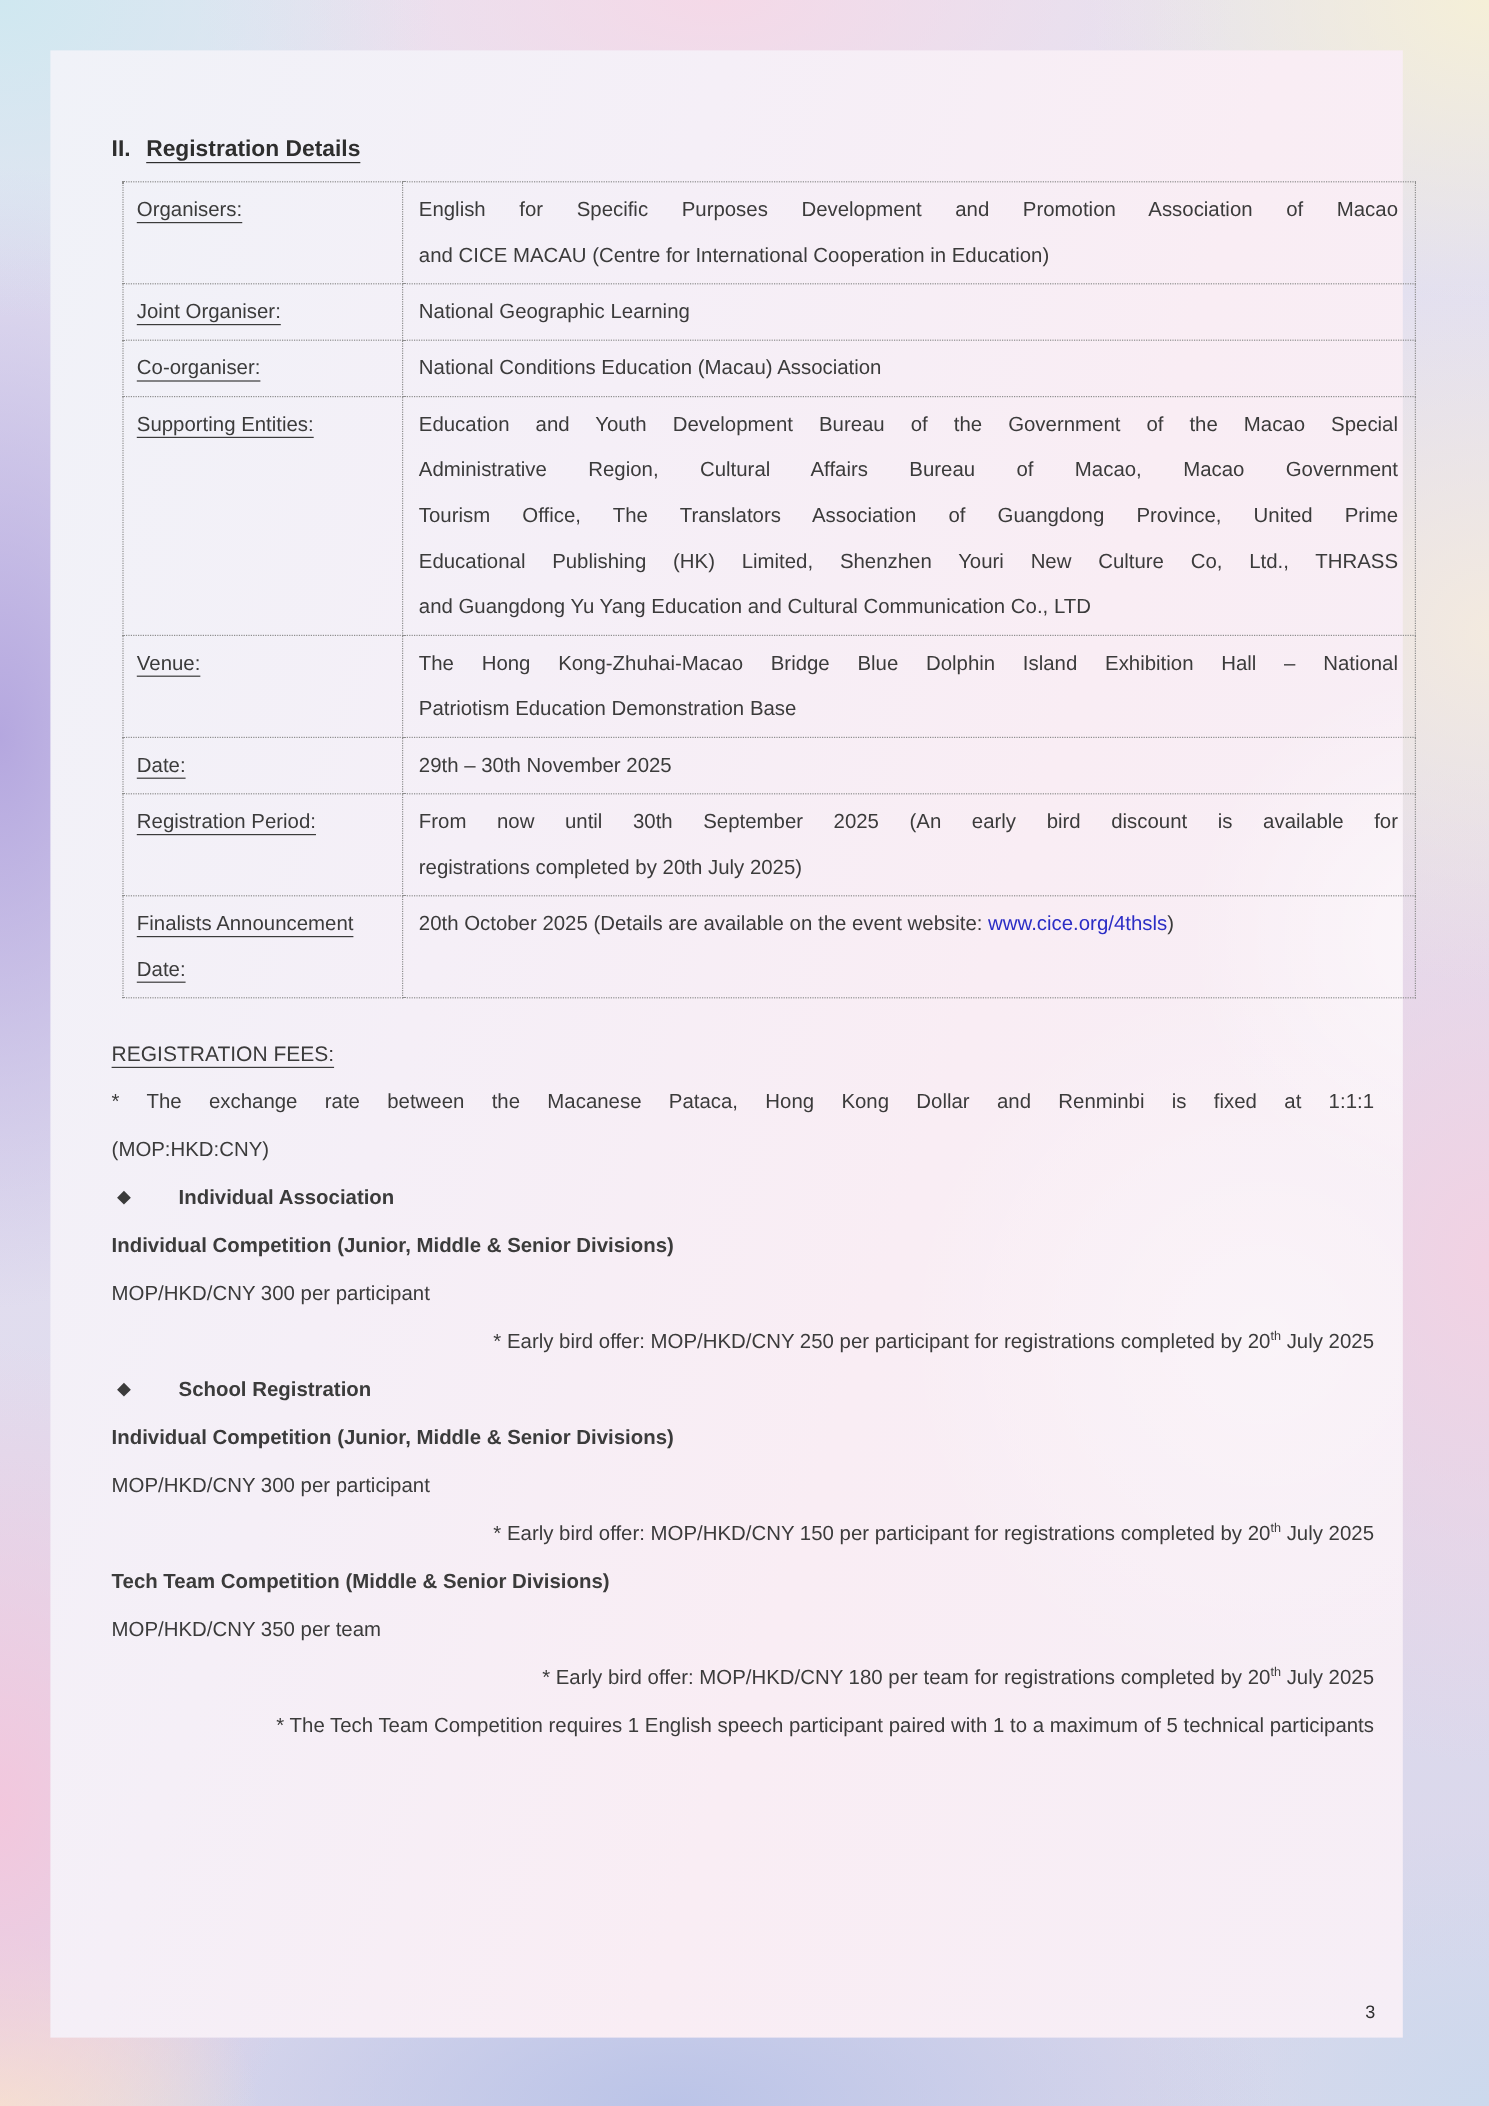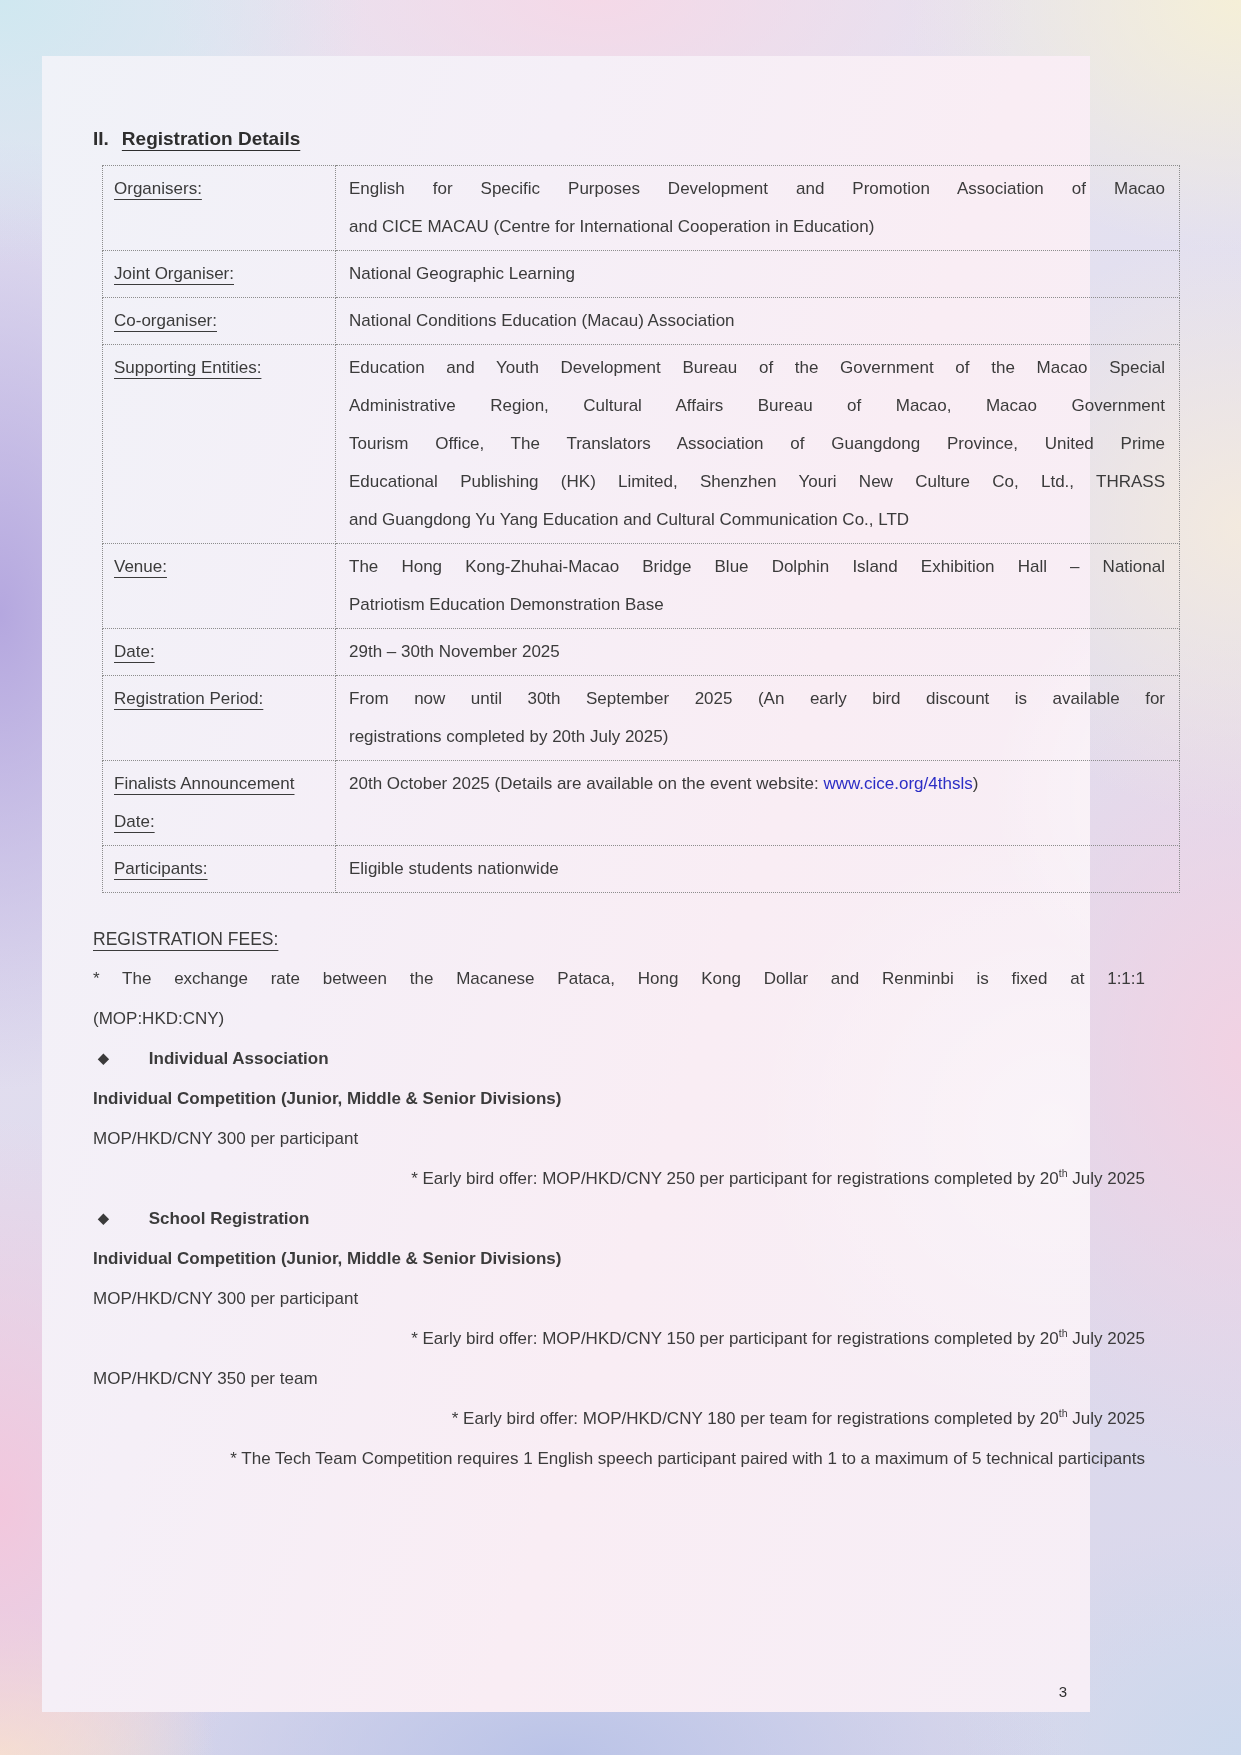--- a/index.html
+++ b/index.html
@@ -16,21 +16,21 @@
       radial-gradient(ellipse 380px 680px at 0% 35%,  rgba(178,164,222,.95), rgba(178,164,222,0) 70%),
       radial-gradient(ellipse 380px 560px at 0% 86%,  rgba(243,198,220,.95), rgba(243,198,220,0) 70%),
       radial-gradient(ellipse 300px 200px at 0% 100%, rgba(248,236,202,.95), rgba(248,236,202,0) 72%),
       radial-gradient(ellipse 420px 420px at 100% 30%,rgba(246,236,220,.85), rgba(246,236,220,0) 70%),
       radial-gradient(ellipse 440px 600px at 100% 60%,rgba(243,209,226,.92), rgba(243,209,226,0) 70%),
       radial-gradient(ellipse 720px 300px at 45% 100%,rgba(184,194,231,.92), rgba(184,194,231,0) 70%),
       radial-gradient(ellipse 420px 320px at 100% 100%,rgba(203,217,237,.95), rgba(203,217,237,0) 72%),
       linear-gradient(160deg,#e7e5f2 0%,#e0dcee 55%,#d9d7eb 100%);
   }
   .page{
-    position:absolute;left:42px;top:56px;width:1048px;height:1656px;
+    position:absolute;left:42px;top:42px;width:1127px;height:1656px;
     background:
       radial-gradient(circle 310px at 1168px 738px, rgba(255,255,255,.55), rgba(255,255,255,0) 72%),
       radial-gradient(circle 430px at 1010px 1070px, rgba(255,255,255,.35), rgba(255,255,255,0) 72%),
       linear-gradient(108deg,#f0f2f8 0%,#f5eff7 34%,#f9edf4 62%,#f6eef6 100%);
   }
   .content{padding:72px 54px 0 51px;}
   .heading{font-size:19px;font-weight:600;color:#2e2e2e;margin-bottom:15px;}
   .heading .num{display:inline-block;margin-right:13px;}
   .u{text-decoration:underline;text-underline-offset:5px;text-decoration-thickness:1px;}
   table.details{border-collapse:collapse;width:1078px;margin-left:9px;table-layout:fixed;}
@@ -113,43 +113,38 @@
           <div class="jline">From now until 30th September 2025 (An early bird discount is available for</div>
           <div class="line">registrations completed by 20th July 2025)</div>
         </td>
       </tr>
       <tr>
         <td class="lbl"><span class="u">Finalists Announcement Date:</span></td>
         <td class="val">
           <div class="line"><span>20th October 2025 (Details are available on the event website: </span><span class="link">www.cice.org/4thsls</span><span>)</span></div>
         </td>
       </tr>
-      <tr>
-        <td class="lbl"><span class="u">Participants:</span></td>
-        <td class="val">
-          <div class="line">Eligible students nationwide</div>
-        </td>
-      </tr>
     </tbody>
       </table>
 
     <div class="fees">
       <div class="fees-title"><span class="u">REGISTRATION FEES:</span></div>
       <div class="jline">* The exchange rate between the Macanese Pataca, Hong Kong Dollar and Renminbi is fixed at 1:1:1</div>
       <div class="line">(MOP:HKD:CNY)</div>
 
       <div class="bullet-line"><span class="diamond">◆</span><span>Individual Association</span></div>
       <div class="bold-line">Individual Competition (Junior, Middle &amp; Senior Divisions)</div>
       <div class="fee-line">MOP/HKD/CNY 300 per participant</div>
       <div class="note"><span>* Early bird offer: MOP/HKD/CNY 250 per participant for registrations completed by 20</span><sup>th</sup><span> July 2025</span></div>
 
       <div class="bullet-line"><span class="diamond">◆</span><span>School Registration</span></div>
       <div class="bold-line">Individual Competition (Junior, Middle &amp; Senior Divisions)</div>
       <div class="fee-line">MOP/HKD/CNY 300 per participant</div>
       <div class="note"><span>* Early bird offer: MOP/HKD/CNY 150 per participant for registrations completed by 20</span><sup>th</sup><span> July 2025</span></div>
+      <div class="bold-line">Tech Team Competition (Middle &amp; Senior Divisions)</div>
       <div class="fee-line">MOP/HKD/CNY 350 per team</div>
       <div class="note"><span>* Early bird offer: MOP/HKD/CNY 180 per team for registrations completed by 20</span><sup>th</sup><span> July 2025</span></div>
       <div class="note">* The Tech Team Competition requires 1 English speech participant paired with 1 to a maximum of 5 technical participants</div>
     </div>
   </div>
 
   <div class="pagenum">3</div>
 </div>
 
 </body></html>

